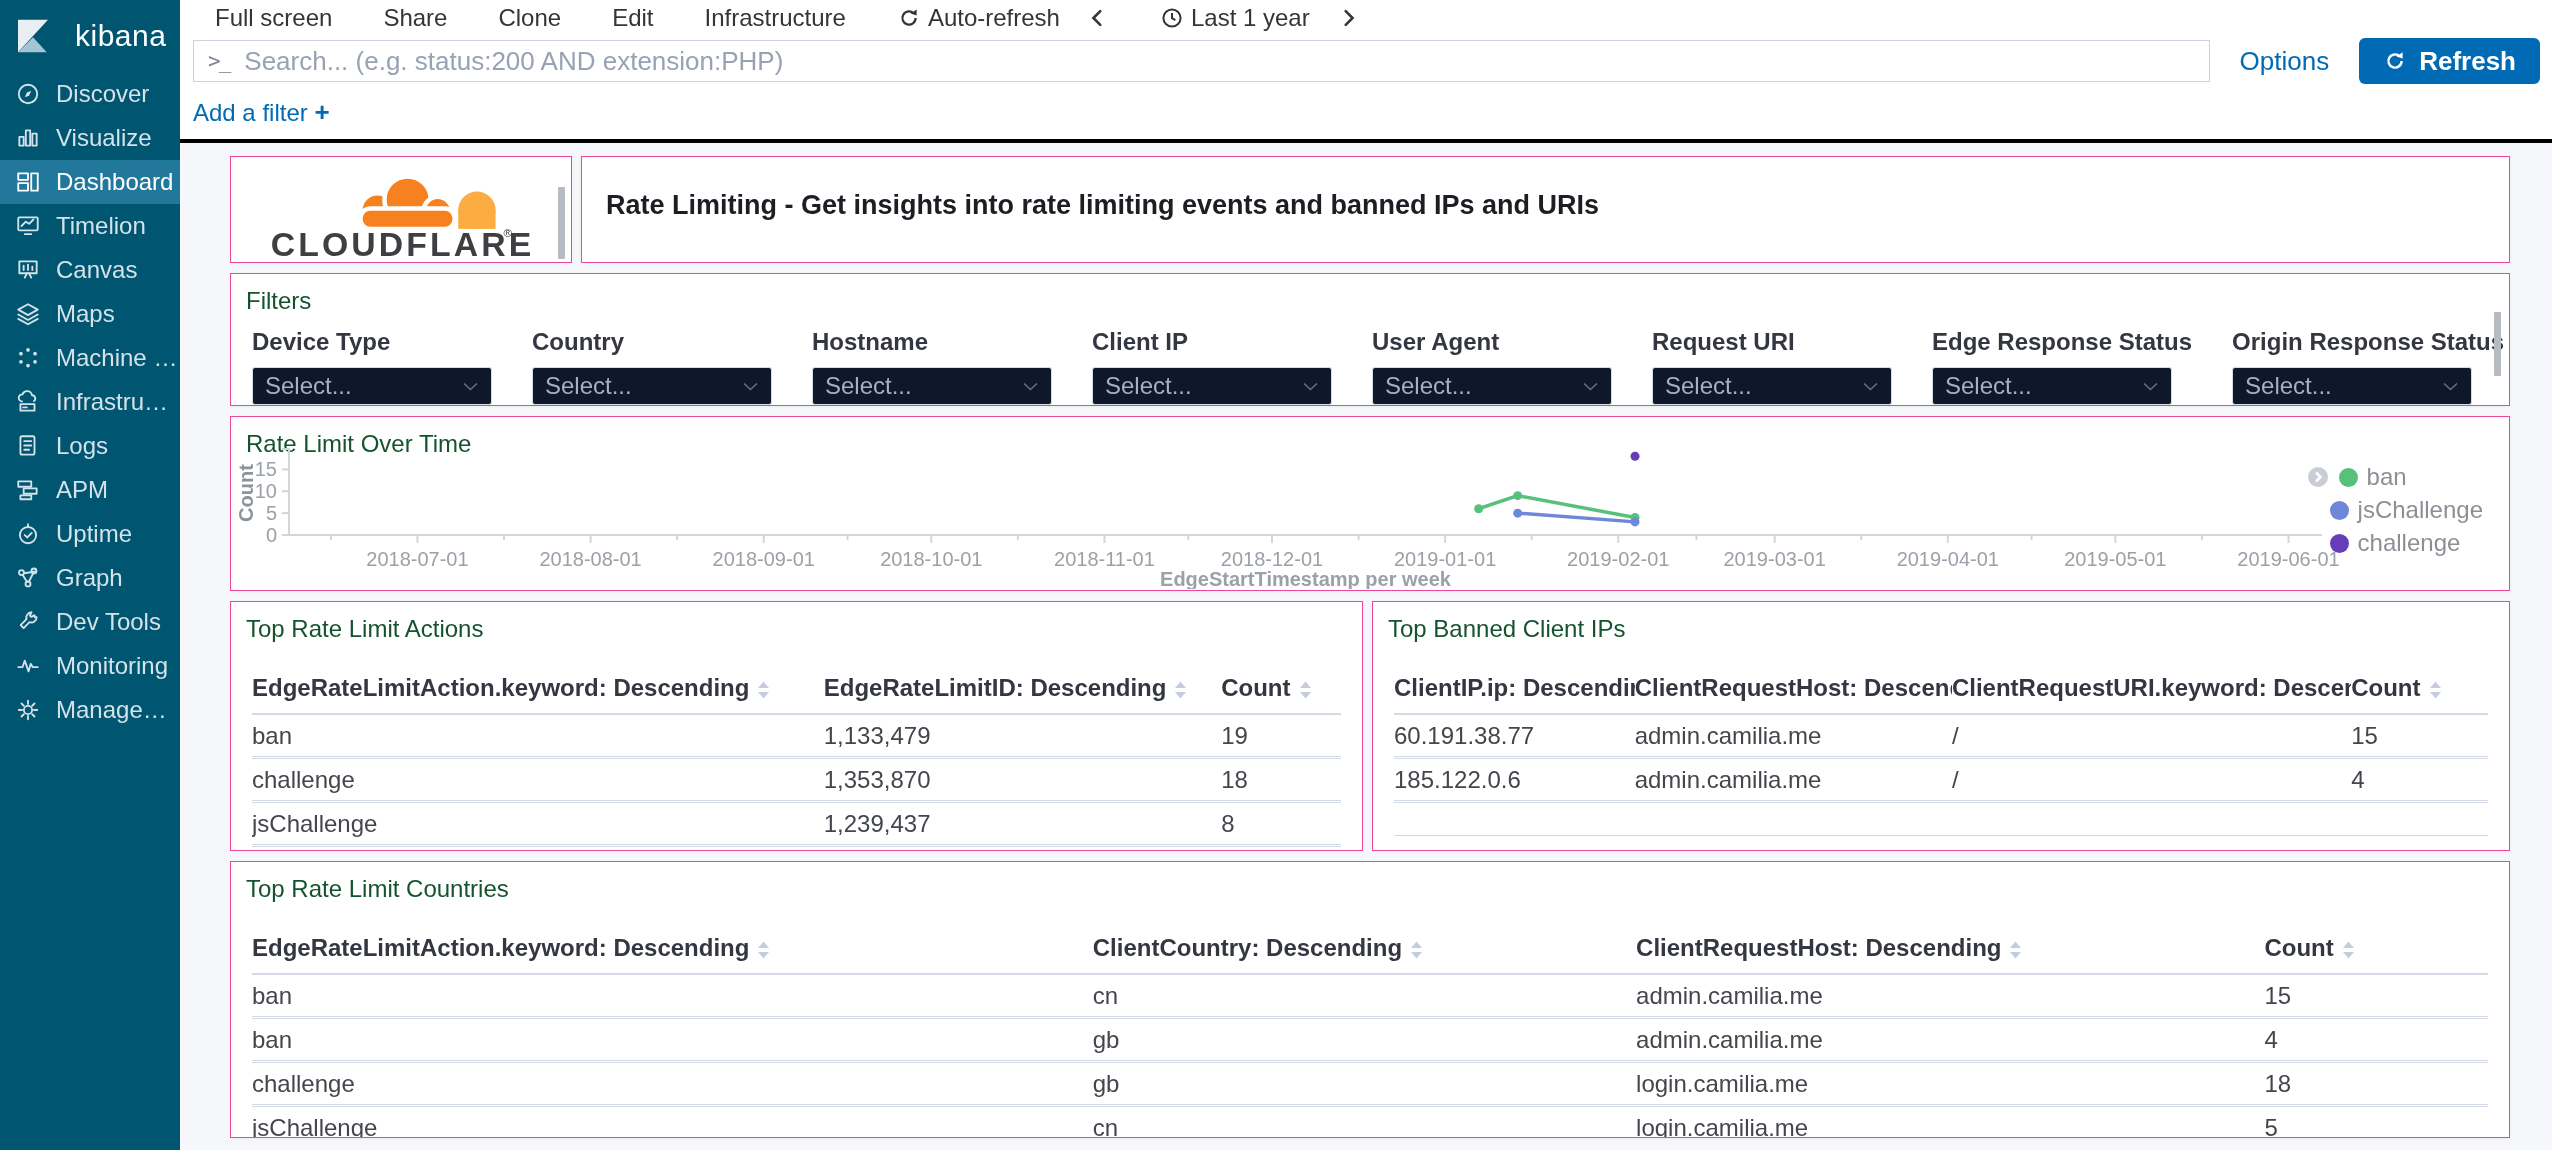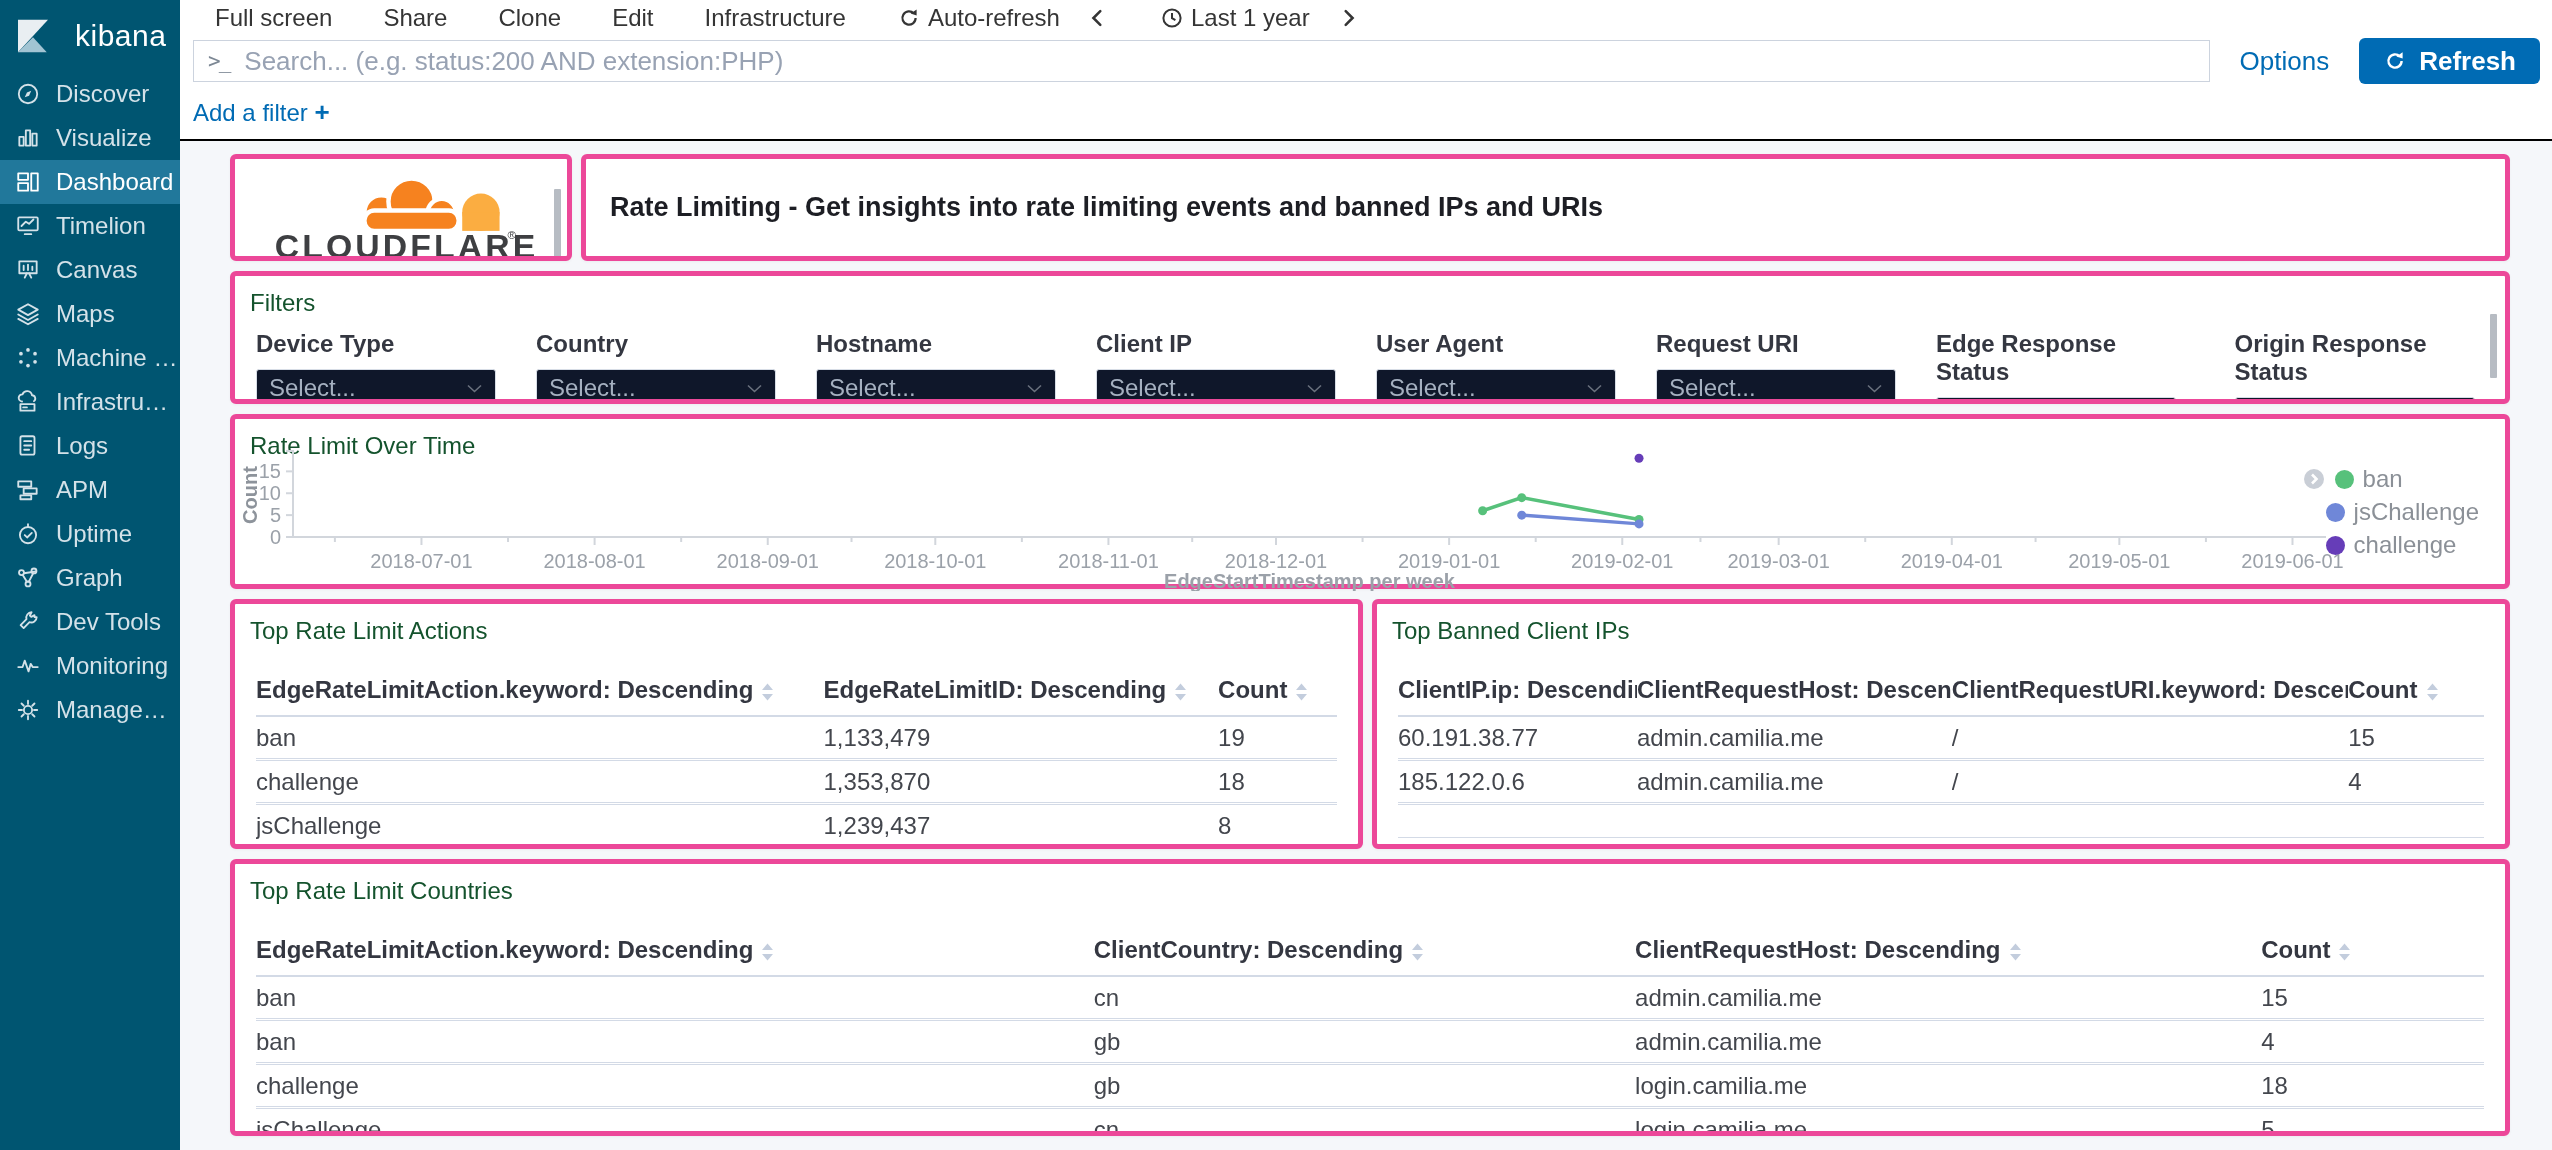--- a/index.html
+++ b/index.html
@@ -32,28 +32,28 @@
 
   .query-bar { background:#fff; display:flex; align-items:center; padding:5px 12px 6px 13px; }
   .query-input { flex:1; height:42px; border:1px solid #ccd3de; background:#fff; display:flex; align-items:center; gap:15px; padding:0 14px; cursor:text; }
   .query-prompt { font-family:"DejaVu Sans Mono", monospace; font-size:21px; color:#7c8794; letter-spacing:-2px; }
   .query-placeholder { font-size:26px; color:#98a2b3; }
   .options-link { color:#006BB4; font-size:26px; margin:0 30px; cursor:pointer; text-decoration:none; }
   .refresh-btn { background:#006BB4; color:#fff; border:none; border-radius:6px; height:46px; padding:0 24px;
                  font-size:26px; font-weight:600; font-family:inherit; display:flex; align-items:center; gap:12px; cursor:pointer; }
   .refresh-btn svg { width:24px; height:24px; }
 
-  .filter-bar { background:#fff; border-bottom:2px solid #000000; padding:7px 12px 11px 13px; }
+  .filter-bar { background:#fff; border-bottom:4px solid #000000; padding:7px 12px 11px 13px; }
   .add-filter { color:#006BB4; font-size:24px; cursor:pointer; text-decoration:none; }
   .add-filter .plus { font-weight:bold; font-size:26px; }
 
   
   .content { flex:1; padding:13px 42px 0 50px; display:flex; flex-direction:column; gap:10px; }
   .prow { display:flex; gap:9px; }
-  .panel { background:#fff; border:5px solid #ec4899; border-radius:6px; position:relative; box-shadow:0 1px 3px rgba(52,55,65,.05); }
+  .panel { background:#fff; border:1px solid #ec4899; border-radius:0; position:relative; box-shadow:0 1px 3px rgba(52,55,65,.05); }
   .panel-title { color:#14532d; font-size:24px; padding:13px 0 0 15px; white-space:nowrap; }
 
   .logo-panel { width:342px; height:107px; overflow:hidden; }
   .logo-panel svg.cf { position:absolute; left:28px; top:7px; }
   .vscroll { position:absolute; background:#b7bcc3; width:7px; border-radius:1px; }
 
   .header-panel { flex:1; height:107px; }
   .md-title { font-size:27px; font-weight:700; color:#1d1e24; padding:33px 0 0 24px; }
 
   .filters-panel { height:133px; overflow:hidden; }

